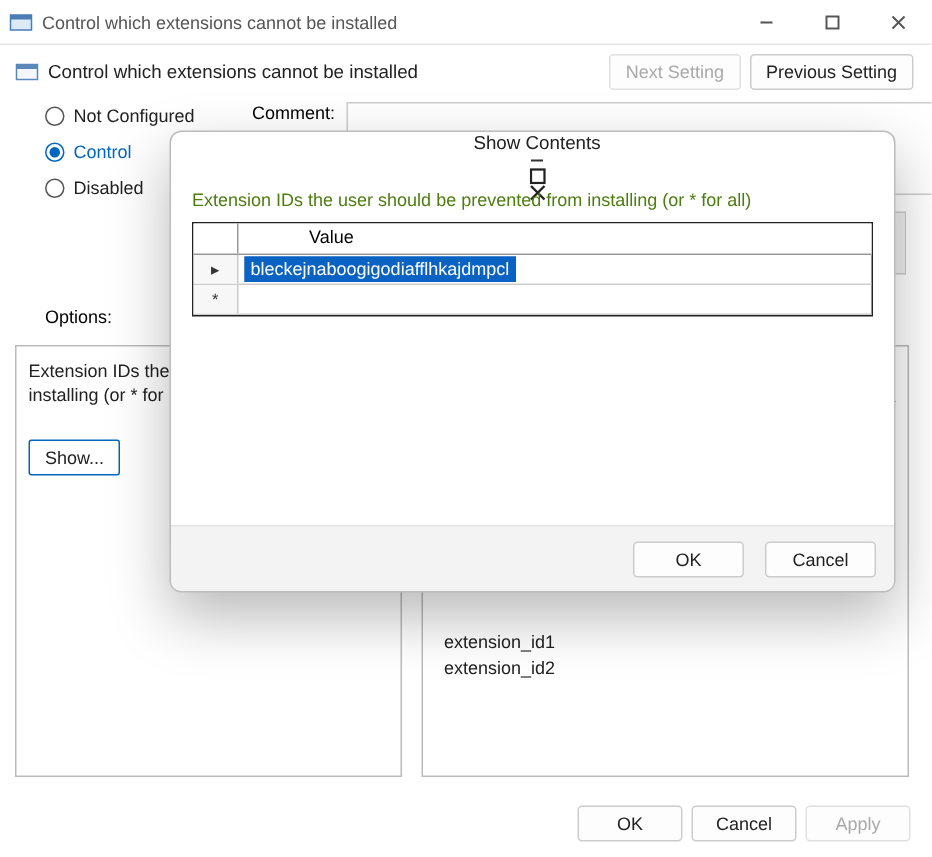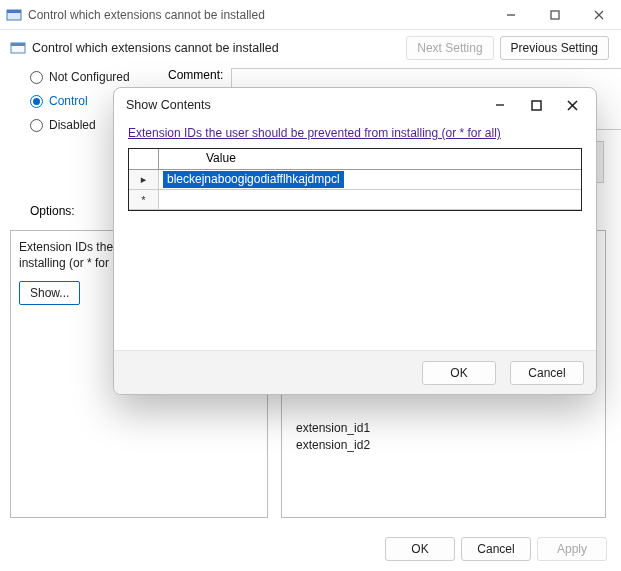--- a/index.html
+++ b/index.html
@@ -30,36 +30,36 @@
   .comment-box { width: 418px; height: 62px; border: 1px solid #ccc; background: #fff; margin-left: 8px; position: relative; }
   .scroll-v { position: absolute; right: 0; top:0; bottom:0; width: 17px; background: #f0f0f0; display:flex; flex-direction:column; justify-content:space-between; align-items:center; }
   .scroll-ar { font-size: 8px; color: #666; line-height: 14px; }
 
   .supported-box { position: absolute; left: 228px; top: 141px; width: 376px; height: 42px; border: 1px solid #ccc; background: #fff; }
 
   .options-lbl { position: absolute; left: 10px; top: 204px; font-size: 12px; margin-left: 20px; }
 
   .left-box { position: absolute; left: 10px; top: 230px; width: 258px; height: 288px; border: 1px solid #bbb; background:#fff; padding: 8px; }
   .left-box .text { font-size: 12px; color: #222; line-height: 1.35; }
-  .showbtn { margin-top: 10px; background: #fff; border: 1px solid #0067c0; border-radius: 2px; padding: 4px 10px; font-size: 12px; color: #222; }
+  .showbtn { margin-top: 22px; background: #fff; border: 1px solid #0067c0; border-radius: 2px; padding: 4px 10px; font-size: 12px; color: #222; }
 
   .right-box { position: absolute; left: 281px; top: 230px; width: 325px; height: 288px; border: 1px solid #bbb; background:#fff; padding: 8px; font-size: 12px; color:#222; line-height:1.4; overflow:hidden; position:absolute; }
   .right-box .para { margin-bottom: 8px; }
   .right-box .mono { margin-left: 6px; }
 
   .footer { position: absolute; right: 14px; bottom: 10px; display: flex; }
   .footer .btn { min-width: 70px; text-align:center; }
 
   
   .modal { position: absolute; left: 113px; top: 87px; width: 484px; height: 308px; background: #fff; border: 1px solid #bcbcbc; border-radius: 8px; box-shadow: 0 16px 40px rgba(0,0,0,.28); display:flex; flex-direction:column; overflow:hidden; }
-  .m-title { height: 34px; display:flex; align-items:center; padding: 0 6px 0 12px; }
+  .m-title { height: 34px; display:flex; align-items:center; padding: 0 6px 0 12px; flex-direction: column; }
   .m-title .t { font-size: 12.5px; color:#222; }
   .m-title .spacer { flex:1; }
   .m-title .mbtn { width: 36px; height: 30px; display:flex; align-items:center; justify-content:center; color:#333; }
-  .m-sub { padding: 4px 14px 8px 14px; font-size: 12px; color:#4c1d95;text-decoration:underline; }
+  .m-sub { padding: 4px 14px 8px 14px; font-size: 12px; color:#4d7c0f; }
   .m-body { flex:1; padding: 0 14px; }
   .grid { border: 1.5px solid #222; }
   .grid-head { display:flex; background:#fff; border-bottom:1px solid #999; }
   .gh-rowhdr { width: 30px; height: 20px; border-right:1px solid #999; }
   .gh-val { flex:1; height: 20px; font-size: 12px; padding: 2px 6px; margin-left: 41px; }
   .grid-row { display:flex; border-bottom:1px solid #ccc; height: 20px; }
   .gr-hdr { width: 30px; display:flex; align-items:center; justify-content:center; border-right:1px solid #ccc; background:#f7f7f7; font-size:11px; color:#333;}
   .gr-cell { flex:1; font-size: 12px; padding:1px 4px; display:flex; }
   .cell-sel { background:#0a63c2; color:#fff; border:1px solid #0a63c2; padding:0 3px; }
   .m-foot { height: 44px; background:#f3f3f3; display:flex; align-items:center; justify-content:flex-end; padding: 0 12px; gap:8px; border-top:1px solid #e4e4e4;}

